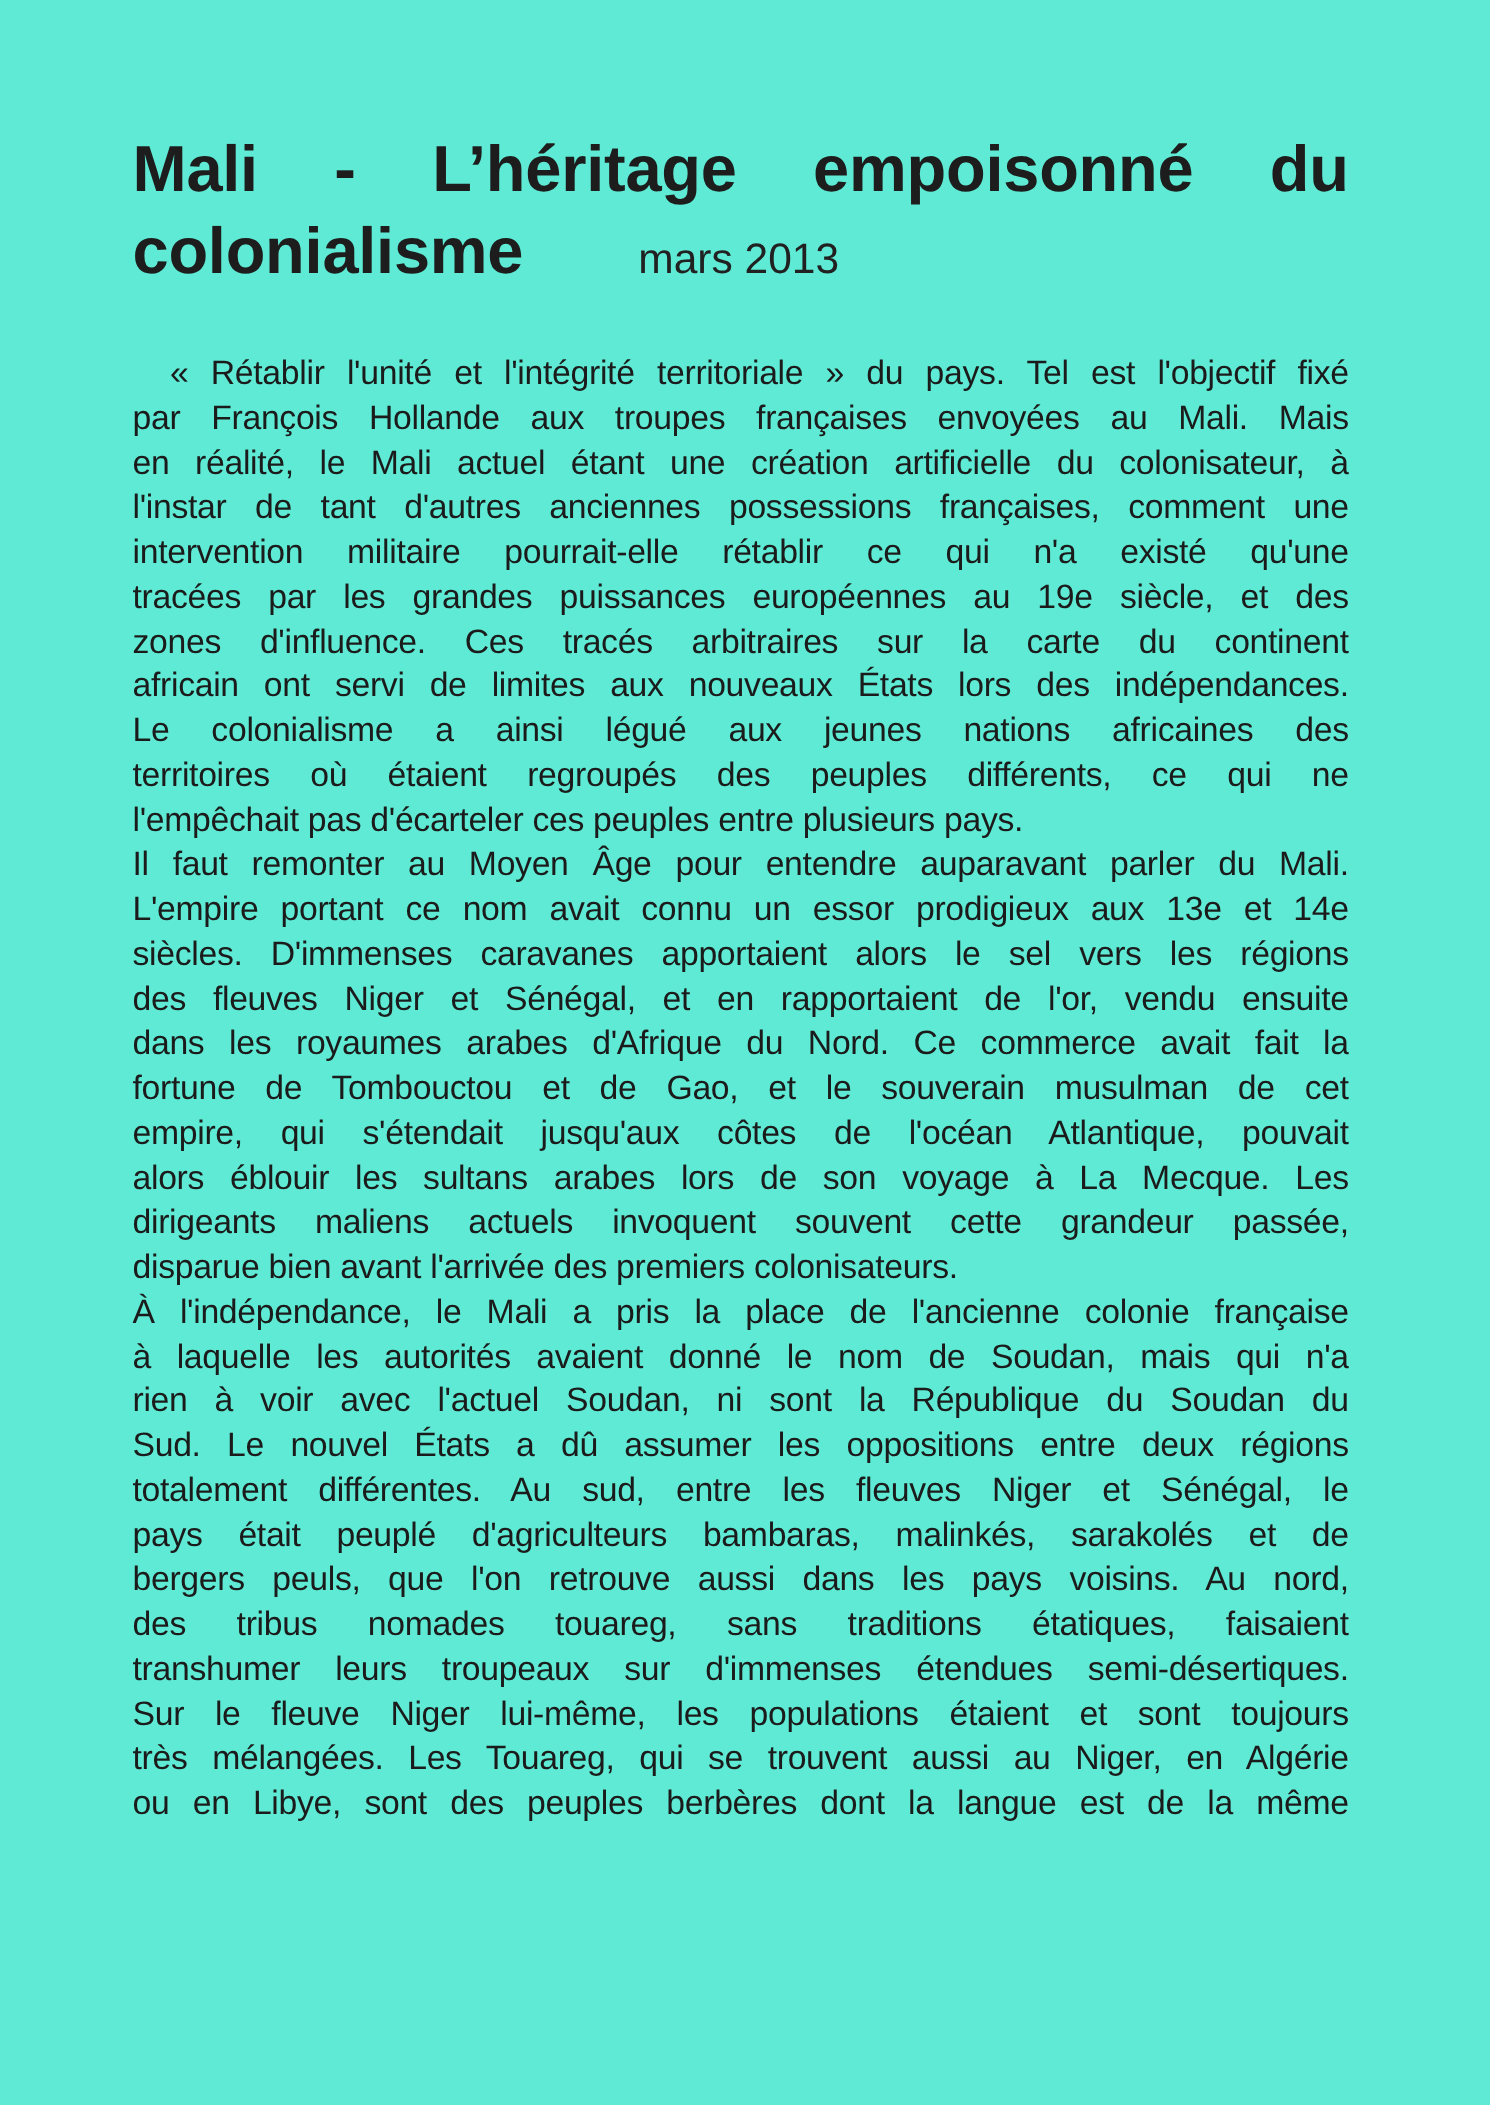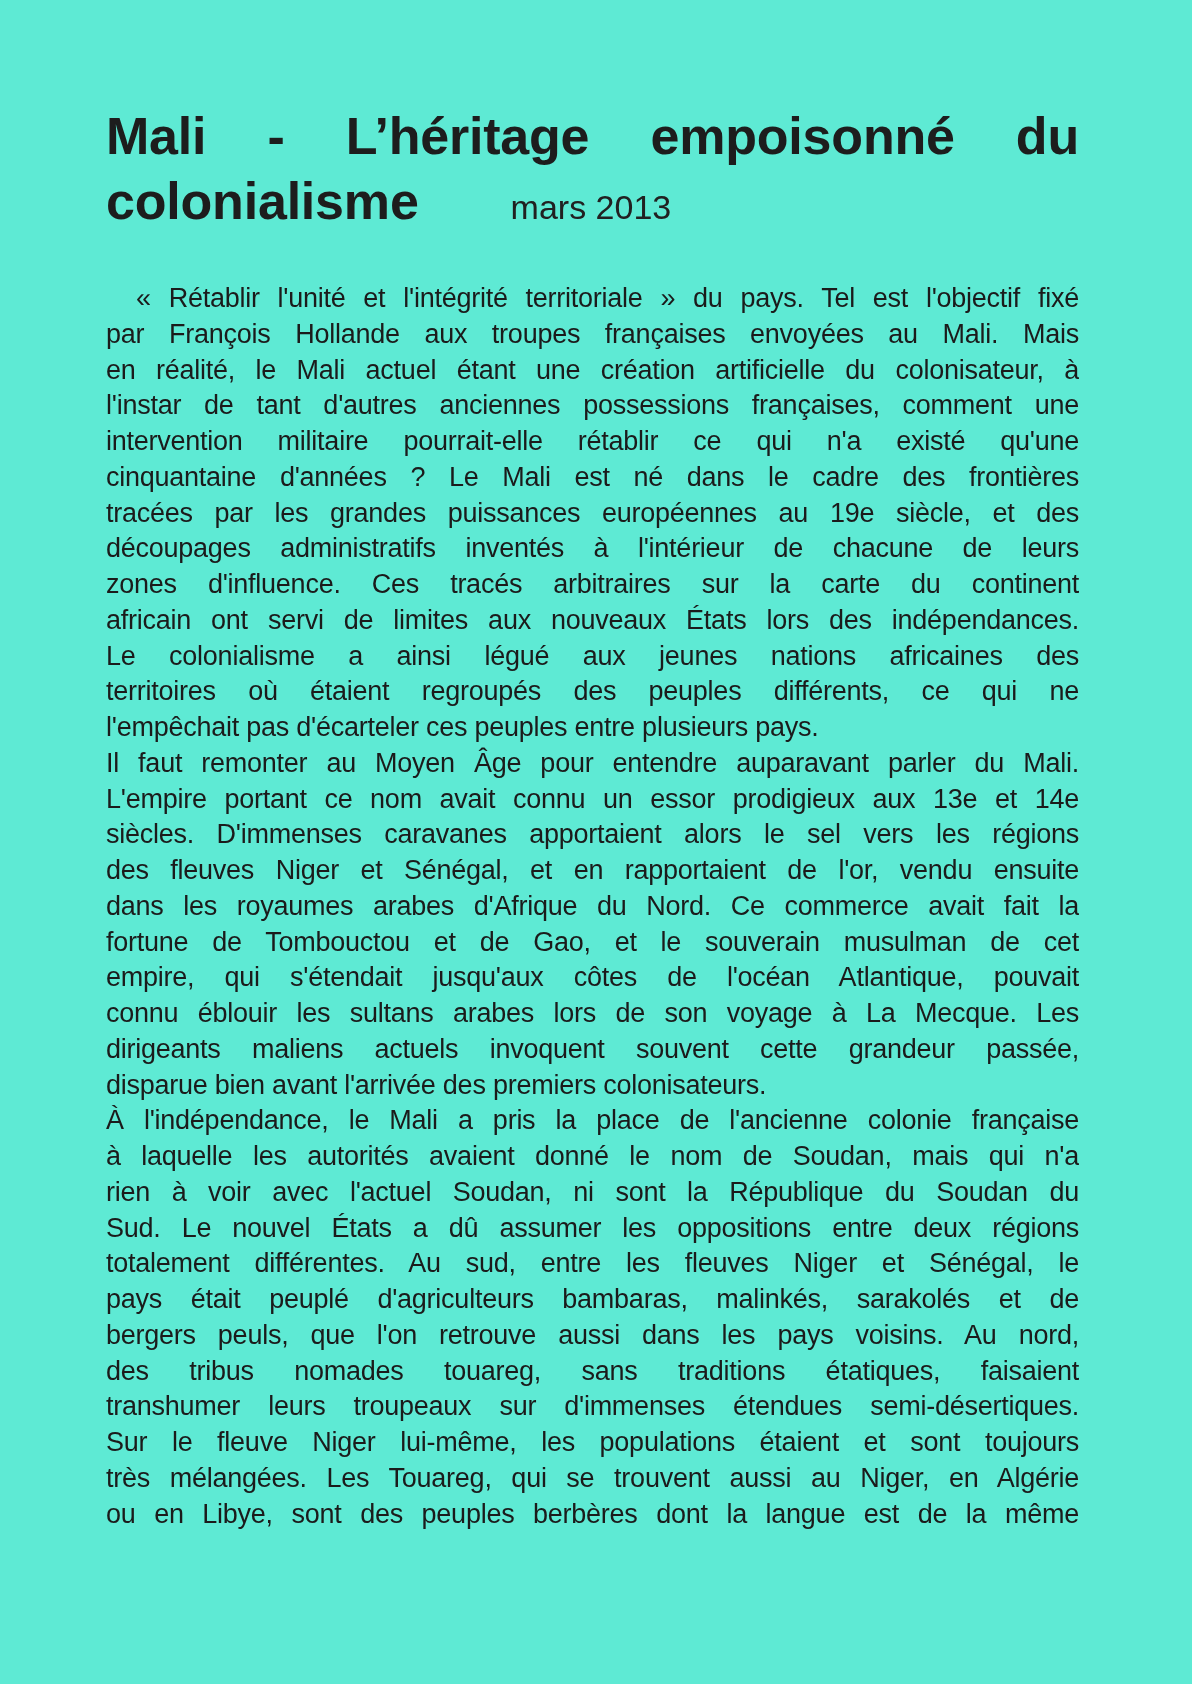--- a/index.html
+++ b/index.html
@@ -73,37 +73,35 @@
     <div class="title-line2"><span>colonialisme</span><span class="title-date">mars 2013</span></div>
   </div>
 
   <div class="body-text">
 
     <div class="line indent">« Rétablir l'unité et l'intégrité territoriale » du pays. Tel est l'objectif fixé</div>
     <div class="line">par François Hollande aux troupes françaises envoyées au Mali. Mais</div>
     <div class="line">en réalité, le Mali actuel étant une création artificielle du colonisateur, à</div>
     <div class="line">l'instar de tant d'autres anciennes possessions françaises, comment une</div>
     <div class="line">intervention militaire pourrait-elle rétablir ce qui n'a existé qu'une</div>
-    <div class="line">cinquantaine d'années ? Le Mali est né dans le cadre des frontières</div>
     <div class="line">tracées par les grandes puissances européennes au 19e siècle, et des</div>
-    <div class="line">découpages administratifs inventés à l'intérieur de chacune de leurs</div>
     <div class="line">zones d'influence. Ces tracés arbitraires sur la carte du continent</div>
     <div class="line">africain ont servi de limites aux nouveaux États lors des indépendances.</div>
     <div class="line">Le colonialisme a ainsi légué aux jeunes nations africaines des</div>
     <div class="line">territoires où étaient regroupés des peuples différents, ce qui ne</div>
     <div class="line noj">l'empêchait pas d'écarteler ces peuples entre plusieurs pays.</div>
 
     <div class="line">Il faut remonter au Moyen Âge pour entendre auparavant parler du Mali.</div>
     <div class="line">L'empire portant ce nom avait connu un essor prodigieux aux 13e et 14e</div>
     <div class="line">siècles. D'immenses caravanes apportaient alors le sel vers les régions</div>
     <div class="line">des fleuves Niger et Sénégal, et en rapportaient de l'or, vendu ensuite</div>
     <div class="line">dans les royaumes arabes d'Afrique du Nord. Ce commerce avait fait la</div>
     <div class="line">fortune de Tombouctou et de Gao, et le souverain musulman de cet</div>
     <div class="line">empire, qui s'étendait jusqu'aux côtes de l'océan Atlantique, pouvait</div>
-    <div class="line">connu éblouir les sultans arabes lors de son voyage à La Mecque. Les</div>
+    <div class="line">alors éblouir les sultans arabes lors de son voyage à La Mecque. Les</div>
     <div class="line">dirigeants maliens actuels invoquent souvent cette grandeur passée,</div>
     <div class="line noj">disparue bien avant l'arrivée des premiers colonisateurs.</div>
 
     <div class="line">À l'indépendance, le Mali a pris la place de l'ancienne colonie française</div>
     <div class="line">à laquelle les autorités avaient donné le nom de Soudan, mais qui n'a</div>
     <div class="line">rien à voir avec l'actuel Soudan, ni sont la République du Soudan du</div>
     <div class="line">Sud. Le nouvel États a dû assumer les oppositions entre deux régions</div>
     <div class="line">totalement différentes. Au sud, entre les fleuves Niger et Sénégal, le</div>
     <div class="line">pays était peuplé d'agriculteurs bambaras, malinkés, sarakolés et de</div>
     <div class="line">bergers peuls, que l'on retrouve aussi dans les pays voisins. Au nord,</div>

